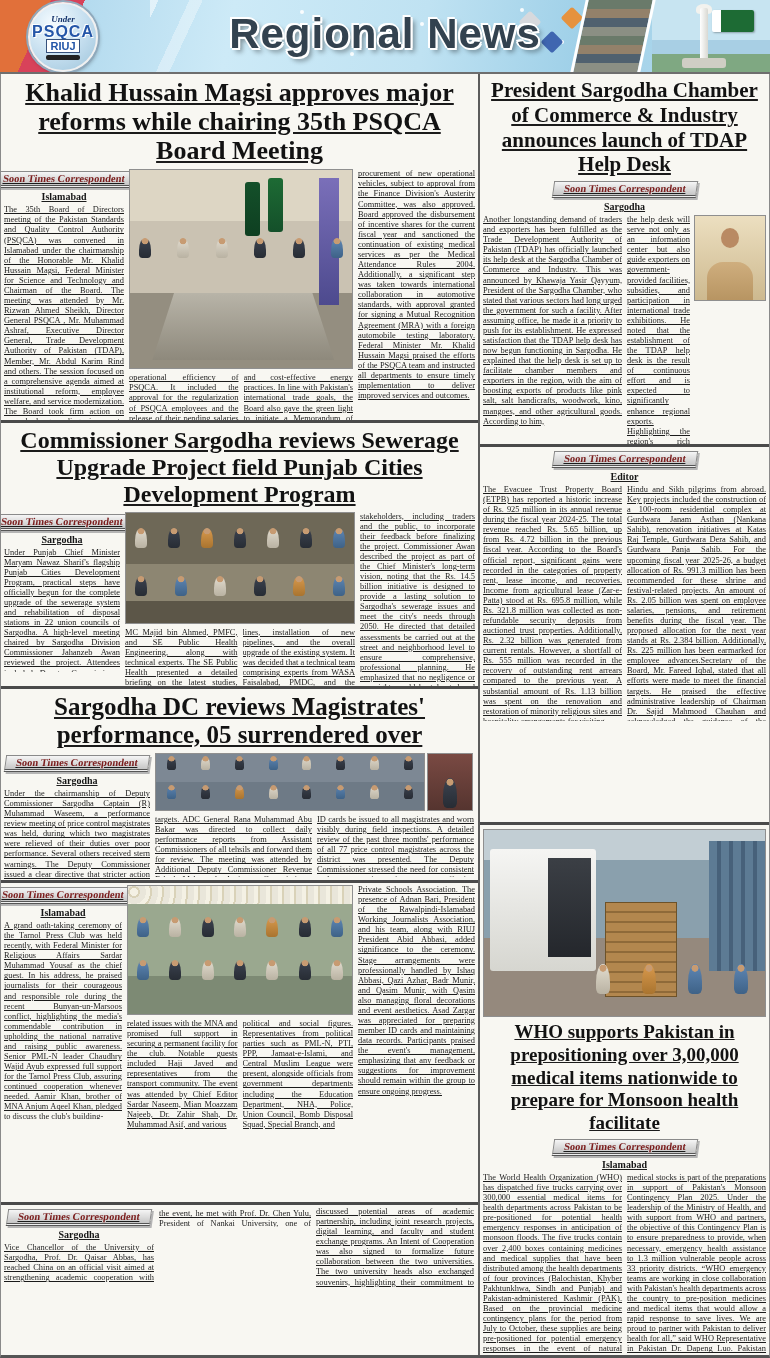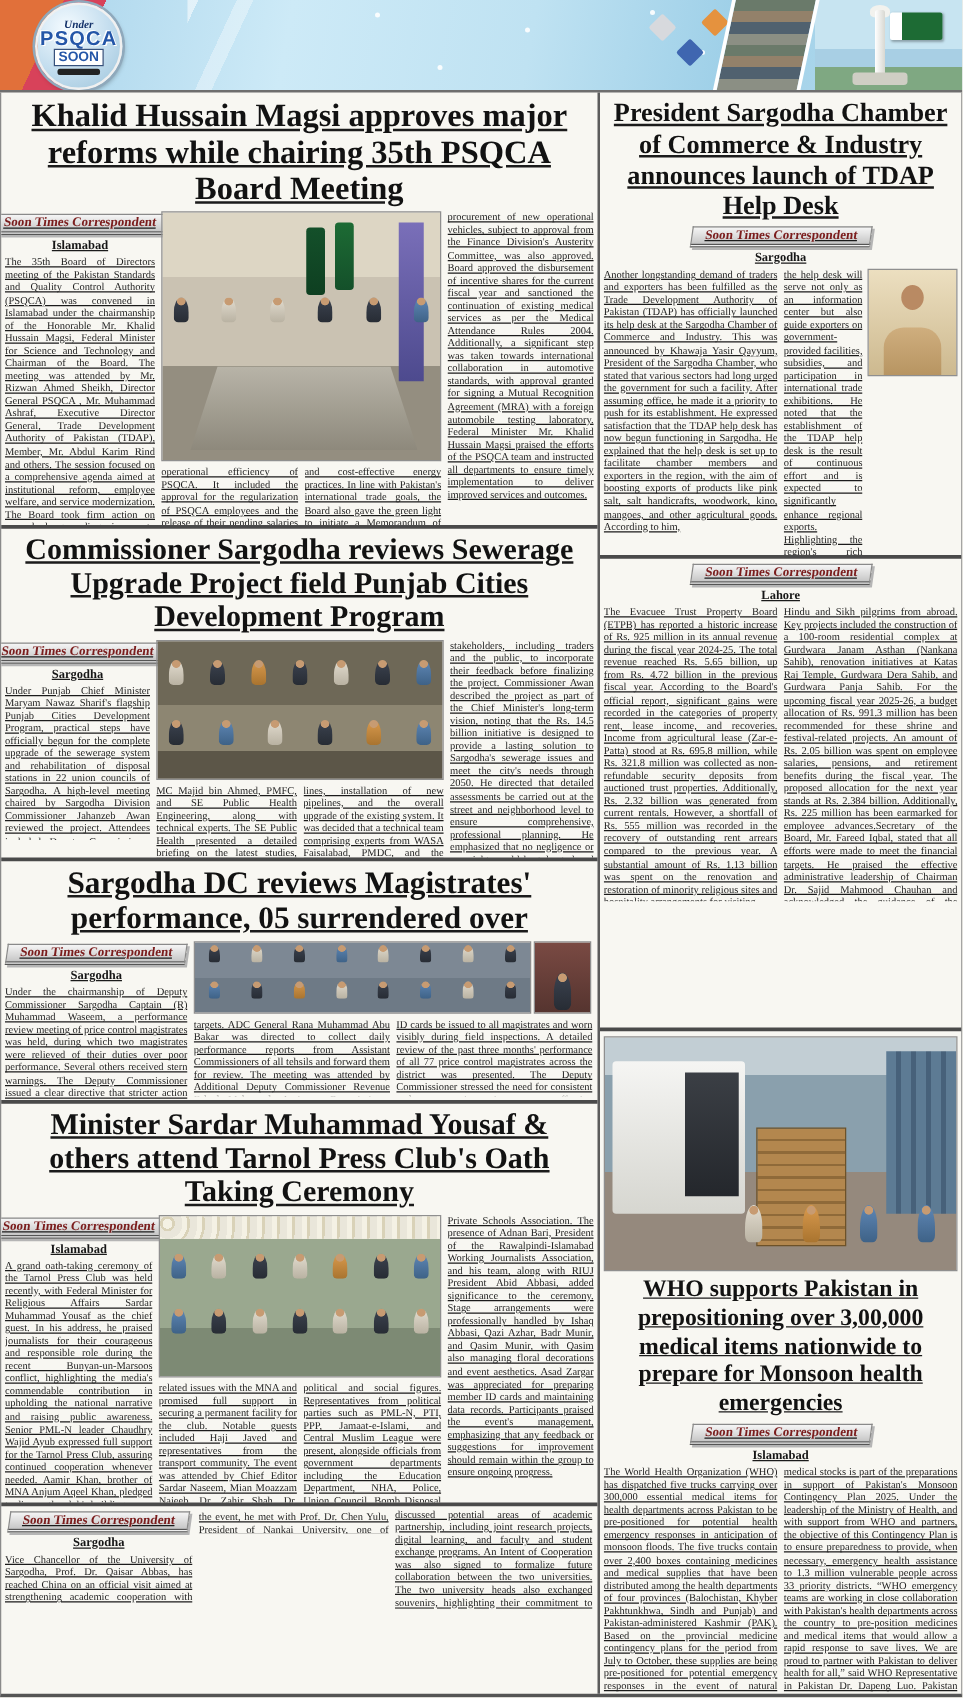--- a/index.html
+++ b/index.html
@@ -122,23 +122,24 @@
     <div class="dot" style="left:520px;top:8px"></div>
     <div class="dot" style="left:560px;top:40px"></div>
     <div class="dot" style="left:350px;top:52px"></div>
     <div class="dia" style="right:190px;top:10px;background:#e5923e"></div>
     <div class="dia" style="right:210px;top:34px;background:#3f66b0"></div>
     <div class="dia" style="right:168px;top:38px;background:#cc4545"></div>
     <div class="dia" style="right:232px;top:14px;background:#d7d9dd"></div>
     <div class="logo">
       <div class="logo-daily">Under</div>
       <div class="logo-soon">PSQCA</div>
-      <div class="logo-times">SOON</div>
+      <div class="logo-times">RIUJ</div>
       <div class="logo-band"></div>
     </div>
+    <div class="banner-title">Regional News</div>
     <div class="collage"></div>
     <div class="minar-wrap">
       <div class="minar-top"></div>
       <div class="minar-tower"></div>
       <div class="minar-base"></div>
       <div class="pk-flag"></div>
     </div>
   </header>
 
   <div class="content">
@@ -262,21 +263,20 @@
             </div>
             <div class="row" style="margin-top:4px">
               <p class="bc" style="width:157px;height:62px">targets. ADC General Rana Muhammad Abu Bakar was directed to collect daily performance reports from Assistant Commissioners of all tehsils and forward them for review. The meeting was attended by Additional Deputy Commissioner Revenue Fahad Mehmood, Assistant Commissioner Sargodha Shireen Gul, and other ACs via video link. The Deputy Commissioner further directed that official</p>
               <p class="bc" style="width:157px;height:62px">ID cards be issued to all magistrates and worn visibly during field inspections. A detailed review of the past three months' performance of all 77 price control magistrates across the district was presented. The Deputy Commissioner stressed the need for consistent and transparent inspections to ensure effective price control.</p>
             </div>
           </div>
         </div>
       </article>
 
       <article class="rule-t" style="height:322px">
-        <div class="headline h-tarnol">Minister Sardar Muhammad Yousaf &amp; others attend Tarnol Press Club's Oath Taking Ceremony</div>
         <div class="row" style="height:250px">
           <div style="width:118px">
             <div class="byline-wrap">
               <div class="byline-box">Soon Times Correspondent</div>
               <div class="dateline">Islamabad</div>
             </div>
             <p class="bc" style="height:198px">A grand oath-taking ceremony of the Tarnol Press Club was held recently, with Federal Minister for Religious Affairs Sardar Muhammad Yousaf as the chief guest. In his address, he praised journalists for their courageous and responsible role during the recent Bunyan-un-Marsoos conflict, highlighting the media's commendable contribution in upholding the national narrative and raising public awareness. Senior PML-N leader Chaudhry Wajid Ayub expressed full support for the Tarnol Press Club, assuring continued cooperation whenever needed. Aamir Khan, brother of MNA Anjum Aqeel Khan, pledged to discuss the club's building-</p>
           </div>
           <div style="width:226px">
             <div class="ph ph-tarnol" style="height:130px">
@@ -348,21 +348,21 @@
               <div class="port-body"></div>
             </div>
             <p class="bc" style="height:232px;width:auto">the help desk will serve not only as an information center but also guide exporters on government-provided facilities, subsidies, and participation in international trade exhibitions. He noted that the establishment of the TDAP help desk is the result of continuous effort and is expected to significantly enhance regional exports. Highlighting the region's rich agricultural and natural resources, he said timely guidance and support can help unlock Sargodha's export potential and contribute positively to the national economy. All chamber members have been encouraged to actively engage with the help desk to make the most of this opportunity for expanding their exports.</p>
           </div>
         </div>
       </article>
 
       <article class="rule-t" style="height:378px">
         <div class="byline-wrap">
           <div class="byline-box">Soon Times Correspondent</div>
-          <div class="dateline">Lahore</div>
+          <div class="dateline">Editor</div>
         </div>
         <div class="row">
           <p class="bc" style="width:139px;height:236px">The Evacuee Trust Property Board (ETPB) has reported a historic increase of Rs. 925 million in its annual revenue during the fiscal year 2024-25. The total revenue reached Rs. 5.65 billion, up from Rs. 4.72 billion in the previous fiscal year. According to the Board's official report, significant gains were recorded in the categories of property rent, lease income, and recoveries. Income from agricultural lease (Zar-e-Patta) stood at Rs. 695.8 million, while Rs. 321.8 million was collected as non-refundable security deposits from auctioned trust properties. Additionally, Rs. 2.32 billion was generated from current rentals. However, a shortfall of Rs. 555 million was recorded in the recovery of outstanding rent arrears compared to the previous year. A substantial amount of Rs. 1.13 billion was spent on the renovation and restoration of minority religious sites and hospitality arrangements for visiting</p>
           <p class="bc" style="width:139px;height:236px">Hindu and Sikh pilgrims from abroad. Key projects included the construction of a 100-room residential complex at Gurdwara Janam Asthan (Nankana Sahib), renovation initiatives at Katas Raj Temple, Gurdwara Dera Sahib, and Gurdwara Panja Sahib. For the upcoming fiscal year 2025-26, a budget allocation of Rs. 991.3 million has been recommended for these shrine and festival-related projects. An amount of Rs. 2.05 billion was spent on employee salaries, pensions, and retirement benefits during the fiscal year. The proposed allocation for the next year stands at Rs. 2.384 billion. Additionally, Rs. 225 million has been earmarked for employee advances.Secretary of the Board, Mr. Fareed Iqbal, stated that all efforts were made to meet the financial targets. He praised the effective administrative leadership of Chairman Dr. Sajid Mahmood Chauhan and acknowledged the guidance of the Federal Secretary for Religious Affairs and Interfaith Harmony, Dr. Syed Ata ur Rehman, in prioritizing the protection of evacuee properties as a national responsibility.</p>
         </div>
       </article>
 
       <article class="rule-t" style="height:532px">
         <div class="ph ph-who" style="height:188px;margin:2px 0 4px">
           <div class="truck">
@@ -370,21 +370,21 @@
           </div>
           <div class="boxes"></div>
           <div class="container-blue"></div>
           <div class="figrow" style="left:40%;right:6%;bottom:12%">
             <div class="fig w t"></div>
             <div class="fig o t"></div>
             <div class="fig b t"></div>
             <div class="fig b t"></div>
           </div>
         </div>
-        <div class="headline h-who">WHO supports Pakistan in prepositioning over 3,00,000 medical items nationwide to prepare for Monsoon health emergencies</div>
+        <div class="headline h-who">WHO supports Pakistan in prepositioning over 3,00,000 medical items nationwide to prepare for Monsoon health facilitate</div>
         <div class="byline-wrap">
           <div class="byline-box">Soon Times Correspondent</div>
           <div class="dateline">Islamabad</div>
         </div>
         <div class="row">
           <p class="bc" style="width:139px;height:208px">The World Health Organization (WHO) has dispatched five trucks carrying over 300,000 essential medical items for health departments across Pakistan to be pre-positioned for potential health emergency responses in anticipation of monsoon floods. The five trucks contain over 2,400 boxes containing medicines and medical supplies that have been distributed among the health departments of four provinces (Balochistan, Khyber Pakhtunkhwa, Sindh and Punjab) and Pakistan-administered Kashmir (PAK). Based on the provincial medicine contingency plans for the period from July to October, these supplies are being pre-positioned for potential emergency responses in the event of natural disasters triggered by heavy rains, flooding or related disease outbreaks. The pre-positioning of</p>
           <p class="bc" style="width:139px;height:208px">medical stocks is part of the preparations in support of Pakistan's Monsoon Contingency Plan 2025. Under the leadership of the Ministry of Health, and with support from WHO and partners, the objective of this Contingency Plan is to ensure preparedness to provide, when necessary, emergency health assistance to 1.3 million vulnerable people across 33 priority districts. “WHO emergency teams are working in close collaboration with Pakistan's health departments across the country to pre-position medicines and medical items that would allow a rapid response to save lives. We are proud to partner with Pakistan to deliver health for all,” said WHO Representative in Pakistan Dr. Dapeng Luo. Pakistan was ranked as the 8th most affected country by extreme weather events between 2000 and 2019 in the Global Climate Risk Index 2021, due to recurring severe natural disasters, including floods, droughts, heat waves and pandemics. .</p>
         </div>
       </article>
     </div>

